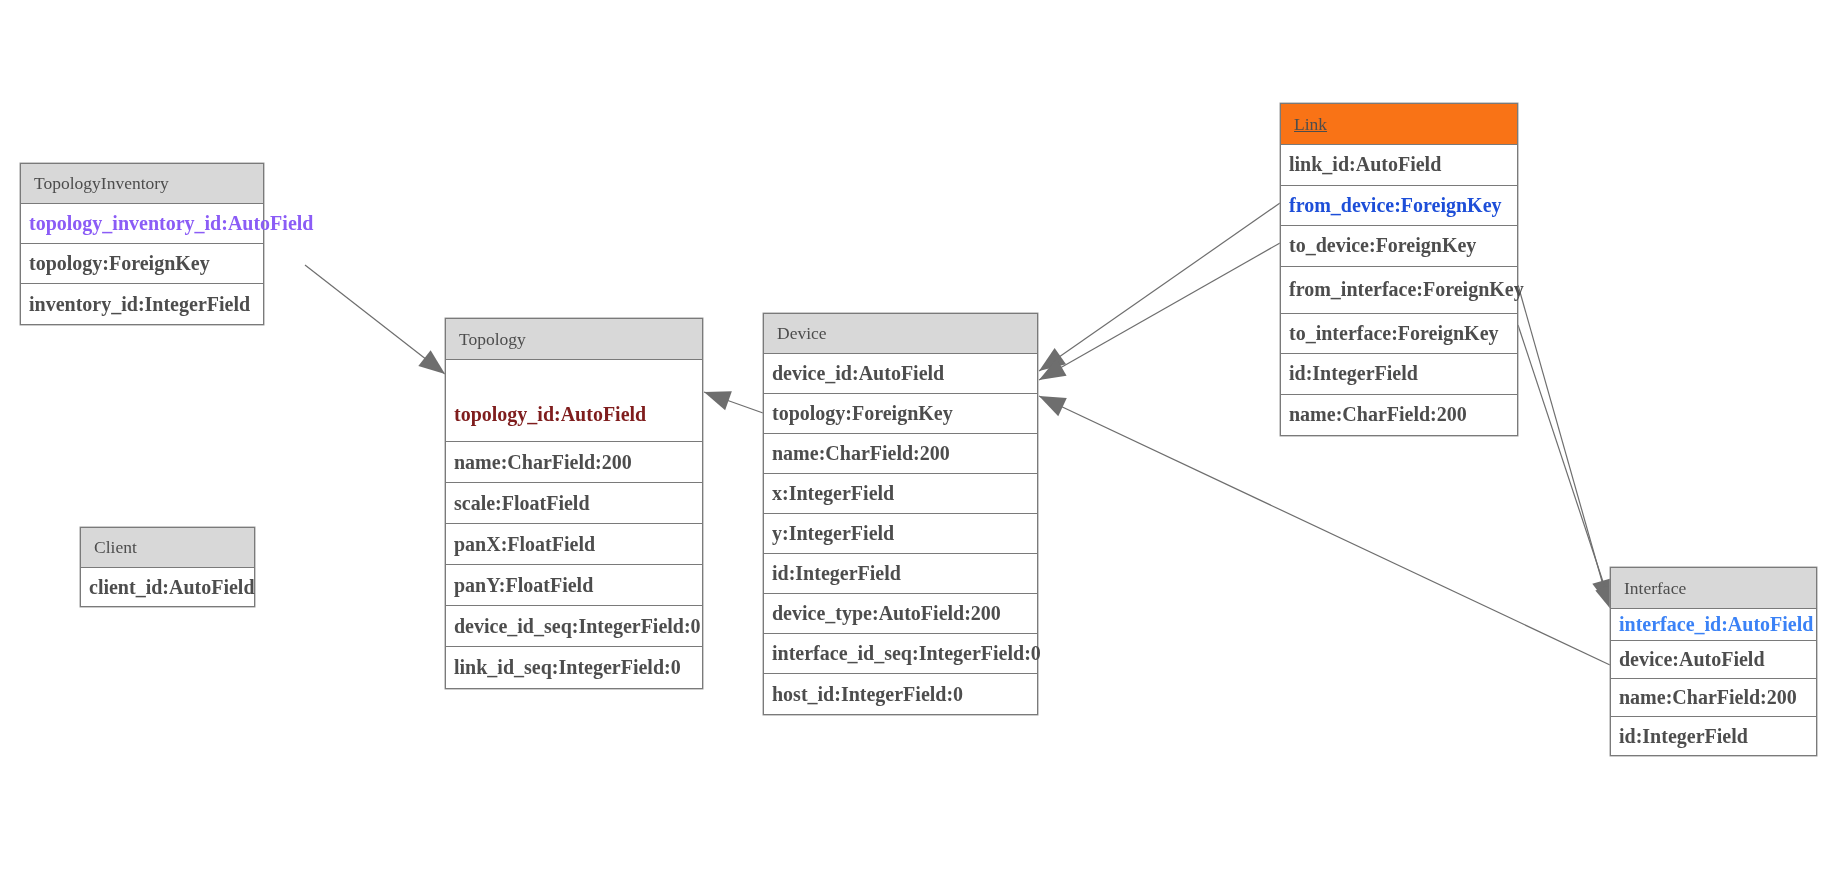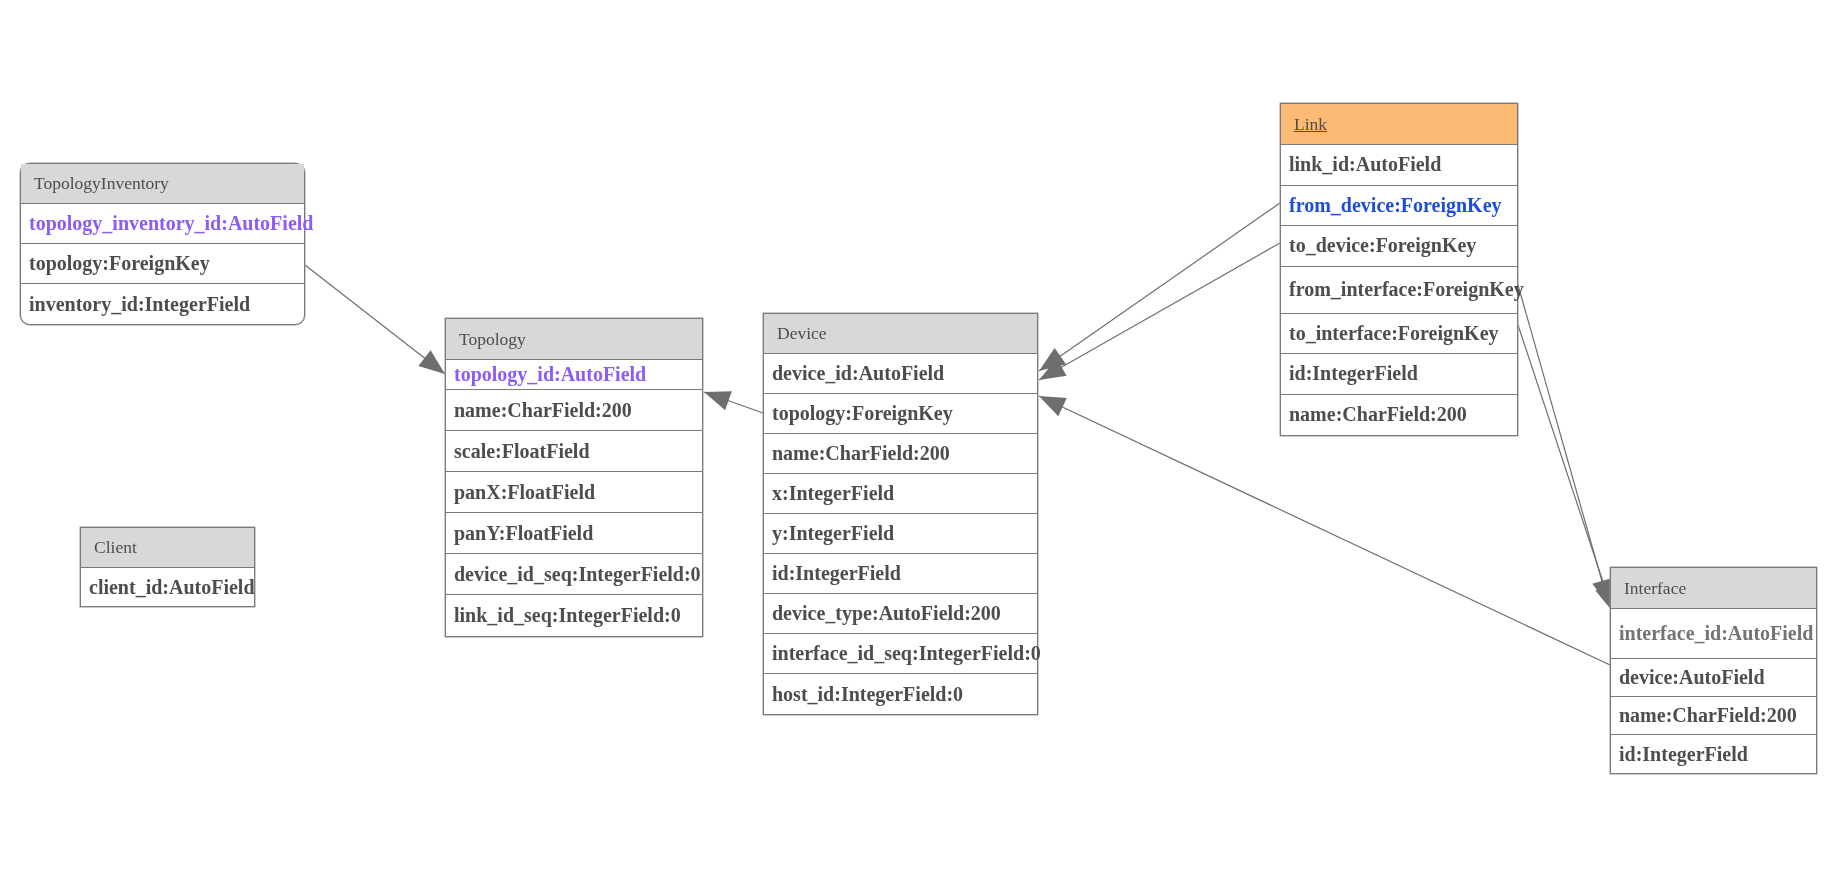--- a/index.html
+++ b/index.html
@@ -69,29 +69,29 @@
       <line x1="1280" y1="243" x2="1039" y2="380" stroke="#6e6e6e" stroke-width="1.2"></line>
       <polygon points="1039,380 1056.6611700938138,358.4574126224965 1066.5450765597147,375.8444305661614" fill="#6e6e6e"></polygon>
       <line x1="1518" y1="285" x2="1609" y2="606" stroke="#6e6e6e" stroke-width="1.2"></line>
       <polygon points="1609,606 1592.2878523098027,583.7131402036753 1611.5296005470816,578.2583143794" fill="#6e6e6e"></polygon>
       <line x1="1518" y1="325" x2="1613" y2="612" stroke="#6e6e6e" stroke-width="1.2"></line>
       <polygon points="1613,612 1595.3362701339647,590.4595114442654 1614.3231258326618,584.1746637391218" fill="#6e6e6e"></polygon>
       <line x1="1610" y1="665" x2="1039" y2="396" stroke="#6e6e6e" stroke-width="1.2"></line>
       <polygon points="1039,396 1066.7824014081373,398.03424973814145 1058.2588316330587,416.12703167706303" fill="#6e6e6e"></polygon>
     </svg>
 
-<div class="entity" style="left: 20px; top: 163px; width: 285px; border-color: rgb(122, 122, 122); border-radius: 10px;">
+<div class="entity" style="left: 20px; top: 163px; width: 244px; border-color: rgb(122, 122, 122);">
       <div class="entity-header" style="height: 40px; background: rgb(216, 216, 216); color: rgb(77, 77, 77);">TopologyInventory</div>
       <div class="entity-row" style="height: 40px; color: #8b5cf6;">topology_inventory_id:AutoField</div>
       <div class="entity-row" style="height: 40px; color: rgb(77, 77, 77);">topology:ForeignKey</div>
       <div class="entity-row" style="height: 40px; color: rgb(77, 77, 77);">inventory_id:IntegerField</div>
     </div>
     <div class="entity" style="left: 445px; top: 318px; width: 258px; border-color: rgb(122, 122, 122);">
       <div class="entity-header" style="height: 41px; background: rgb(216, 216, 216); color: rgb(77, 77, 77);">Topology</div>
-      <div class="entity-row" style="height: 30px; color: #8b5cf6;">topology_id:AutoField</div>
+      <div class="entity-row" style="height: 54px; color: #7f1d1d; margin-top: 28px;">topology_id:AutoField</div>
       <div class="entity-row" style="height: 41px; color: rgb(77, 77, 77);">name:CharField:200</div>
       <div class="entity-row" style="height: 41px; color: rgb(77, 77, 77);">scale:FloatField</div>
       <div class="entity-row" style="height: 41px; color: rgb(77, 77, 77);">panX:FloatField</div>
       <div class="entity-row" style="height: 41px; color: rgb(77, 77, 77);">panY:FloatField</div>
       <div class="entity-row" style="height: 41px; color: rgb(77, 77, 77);">device_id_seq:IntegerField:0</div>
       <div class="entity-row" style="height: 41px; color: rgb(77, 77, 77);">link_id_seq:IntegerField:0</div>
     </div>
     <div class="entity" style="left: 80px; top: 527px; width: 175px; border-color: rgb(122, 122, 122);">
       <div class="entity-header" style="height: 40px; background: rgb(216, 216, 216); color: rgb(77, 77, 77);">Client</div>
       <div class="entity-row" style="height: 38px; color: rgb(77, 77, 77);">client_id:AutoField</div>
@@ -102,29 +102,29 @@
       <div class="entity-row" style="height: 40px; color: rgb(77, 77, 77);">topology:ForeignKey</div>
       <div class="entity-row" style="height: 40px; color: rgb(77, 77, 77);">name:CharField:200</div>
       <div class="entity-row" style="height: 40px; color: rgb(77, 77, 77);">x:IntegerField</div>
       <div class="entity-row" style="height: 40px; color: rgb(77, 77, 77);">y:IntegerField</div>
       <div class="entity-row" style="height: 40px; color: rgb(77, 77, 77);">id:IntegerField</div>
       <div class="entity-row" style="height: 40px; color: rgb(77, 77, 77);">device_type:AutoField:200</div>
       <div class="entity-row" style="height: 40px; color: rgb(77, 77, 77);">interface_id_seq:IntegerField:0</div>
       <div class="entity-row" style="height: 40px; color: rgb(77, 77, 77);">host_id:IntegerField:0</div>
     </div>
     <div class="entity" style="left: 1280px; top: 103px; width: 238px; border-color: rgb(122, 122, 122);">
-      <div class="entity-header" style="height: 41px; background: #fdba74; color: rgb(77, 77, 77); text-decoration: underline;">Link</div>
+      <div class="entity-header" style="height: 41px; background: #f97316; color: rgb(77, 77, 77); text-decoration: underline;">Link</div>
       <div class="entity-row" style="height: 40.5px; color: rgb(77, 77, 77);">link_id:AutoField</div>
       <div class="entity-row" style="height: 40.5px; color: #1d4ed8;">from_device:ForeignKey</div>
       <div class="entity-row" style="height: 40.5px; color: rgb(77, 77, 77);">to_device:ForeignKey</div>
       <div class="entity-row" style="height: 47px; color: rgb(77, 77, 77);">from_interface:ForeignKey</div>
       <div class="entity-row" style="height: 40.5px; color: rgb(77, 77, 77);">to_interface:ForeignKey</div>
       <div class="entity-row" style="height: 40.5px; color: rgb(77, 77, 77);">id:IntegerField</div>
       <div class="entity-row" style="height: 40.5px; color: rgb(77, 77, 77);">name:CharField:200</div>
     </div>
     <div class="entity" style="left: 1610px; top: 567px; width: 207px; border-color: rgb(122, 122, 122);">
       <div class="entity-header" style="height: 41px; background: rgb(216, 216, 216); color: rgb(77, 77, 77);">Interface</div>
-      <div class="entity-row" style="height: 50px; color: #737373;">interface_id:AutoField</div>
+      <div class="entity-row" style="height: 32px; color: #3b82f6;">interface_id:AutoField</div>
       <div class="entity-row" style="height: 38px; color: rgb(77, 77, 77);">device:AutoField</div>
       <div class="entity-row" style="height: 38px; color: rgb(77, 77, 77);">name:CharField:200</div>
       <div class="entity-row" style="height: 38px; color: rgb(77, 77, 77);">id:IntegerField</div>
     </div>
   </div>
 
 </body></html>

